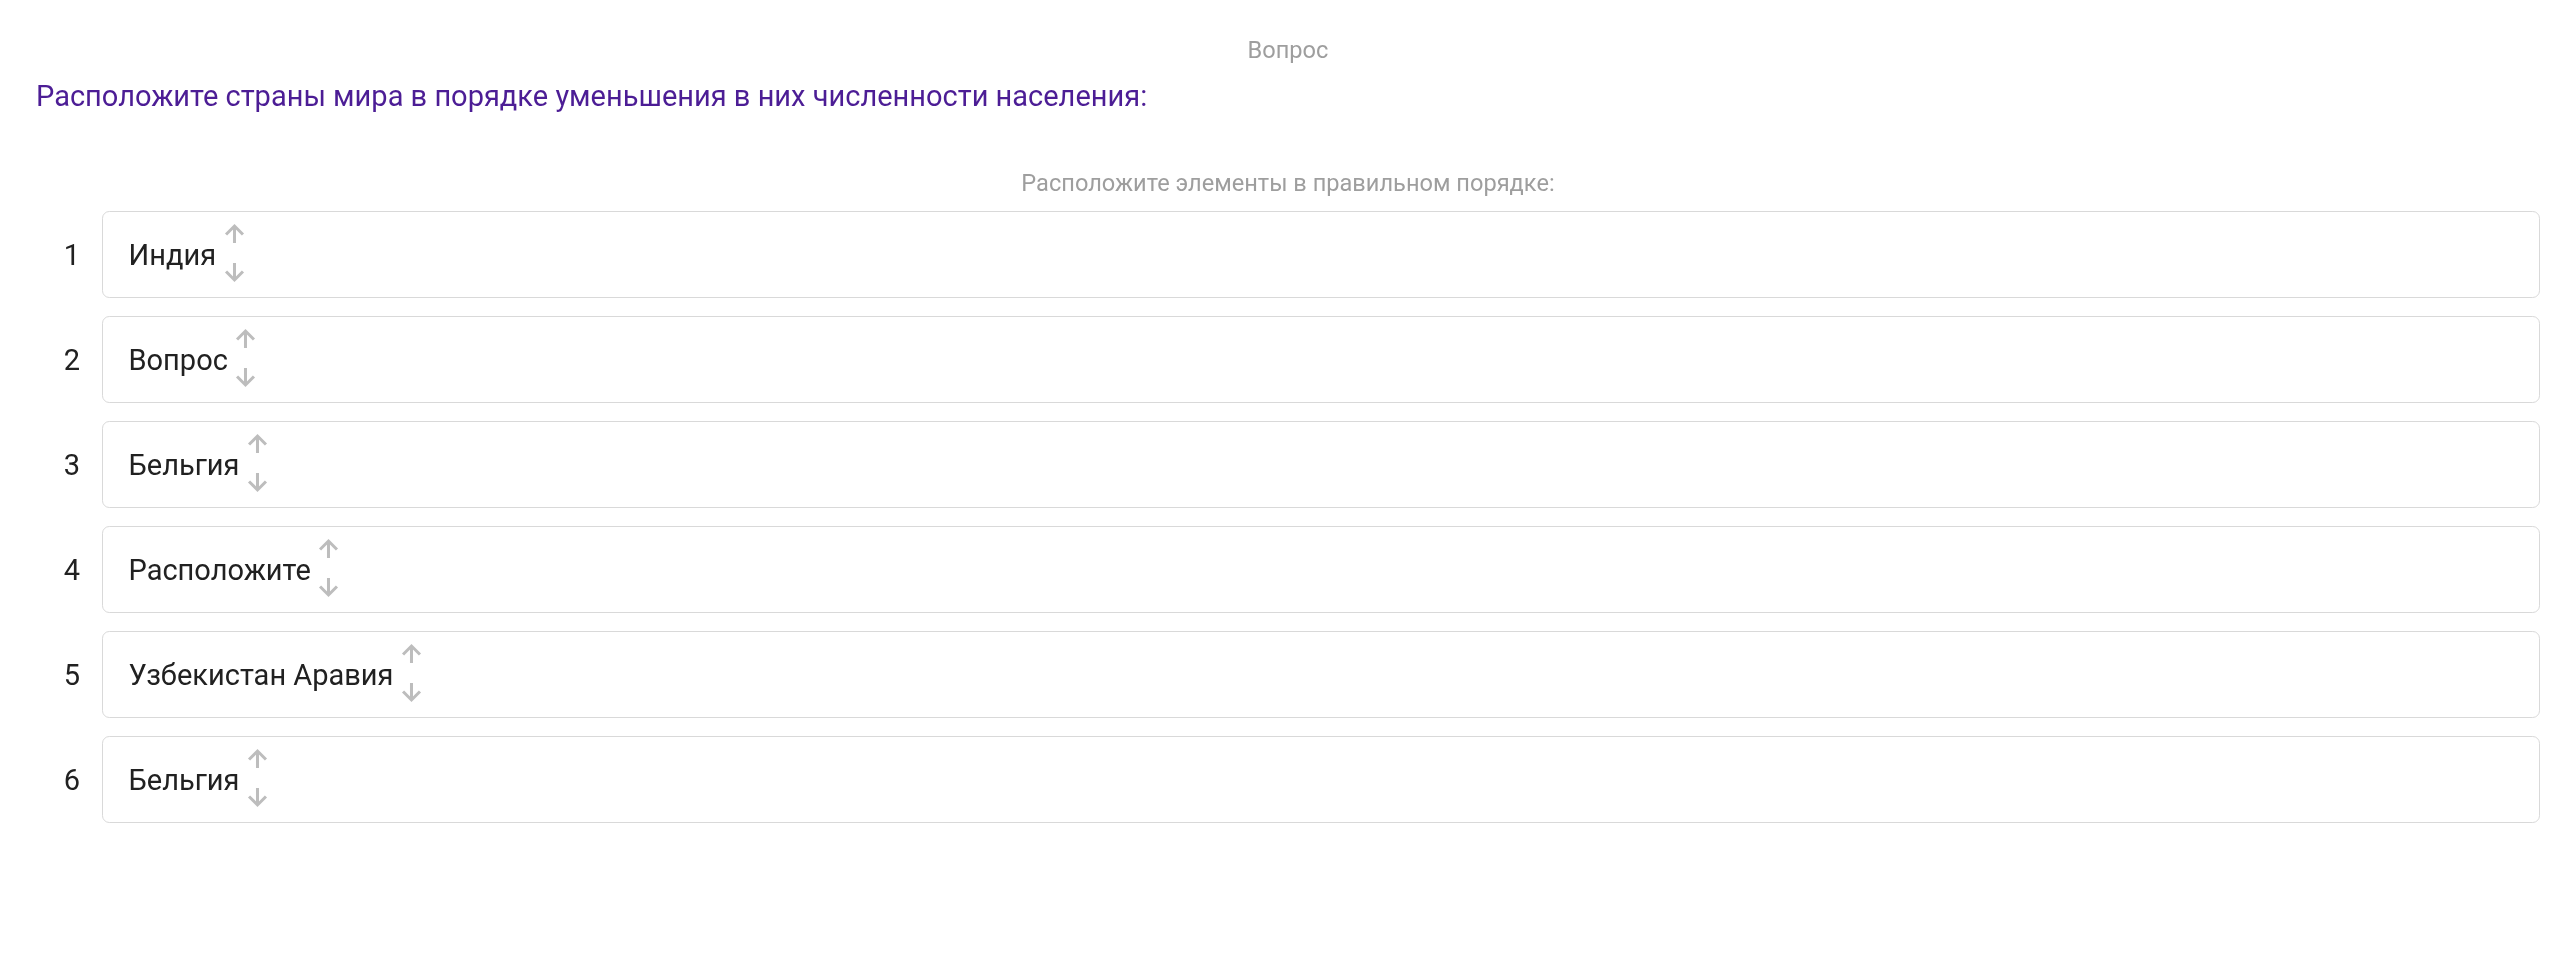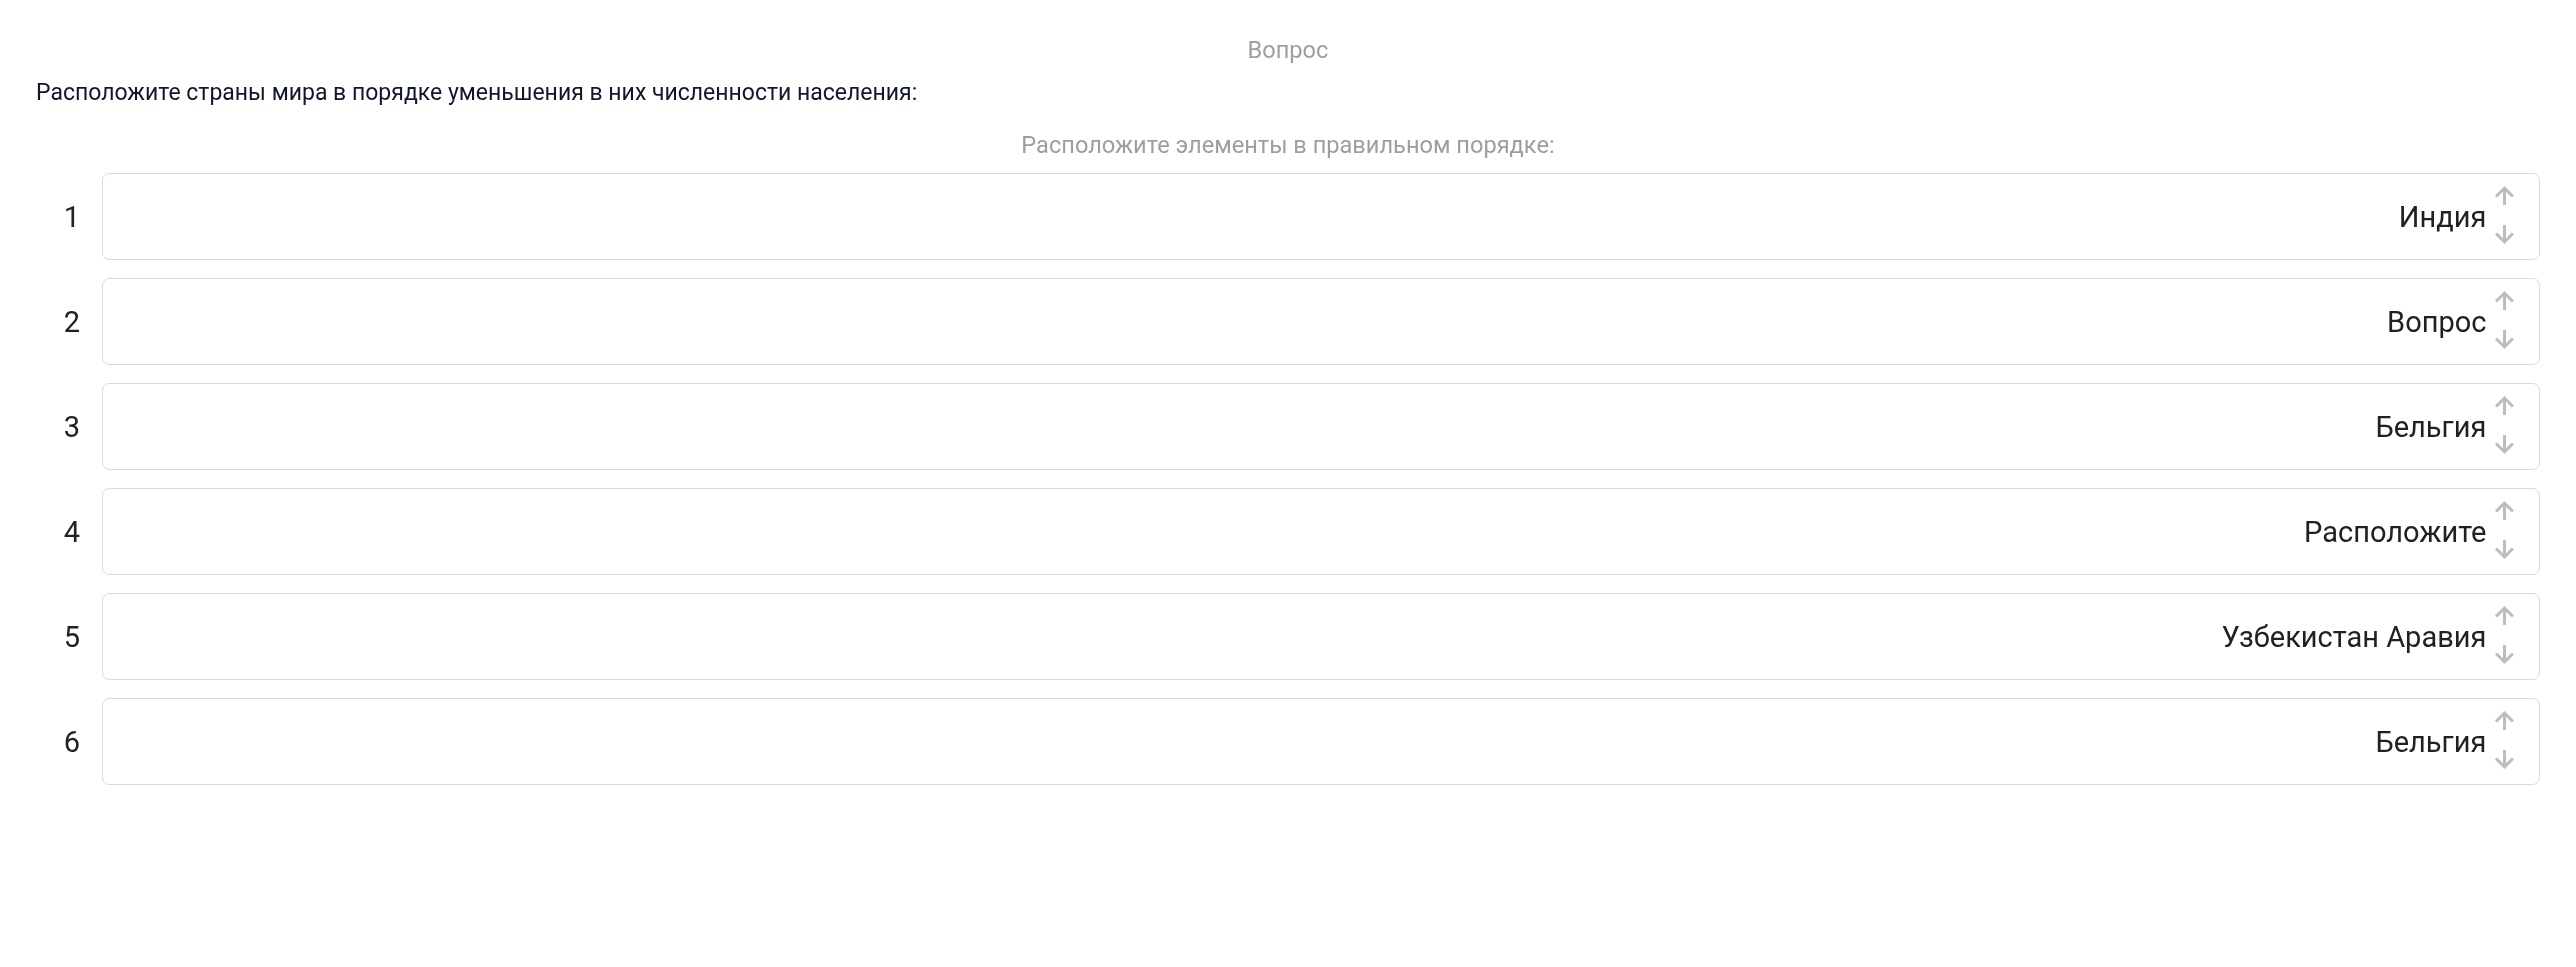--- a/index.html
+++ b/index.html
@@ -13,24 +13,24 @@
       padding: 36px;
       color: #212121;
     }
     .question-label {
       color: #9e9e9e;
       font-size: 23.6px;
       margin-bottom: 14.5px;
       text-align: center;
     }
     .question-text {
-      color: #0f172a;
-      font-size: 23px;
+      color: #4c1d95;
+      font-size: 29px;
       font-weight: 400;
-      margin-bottom: 25px;
+      margin-bottom: 56px;
     }
     .instruction-label {
       color: #9e9e9e;
       font-size: 23.6px;
       margin-bottom: 14.5px;
       text-align: center;
     }
     .sort-list {
       display: flex;
       flex-direction: column;
@@ -45,21 +45,21 @@
       width: 44px;
       text-align: right;
       font-size: 29px;
       color: #212121;
       flex-shrink: 0;
     }
     .sort-item {
       flex: 1;
       display: flex;
       align-items: center;
-      justify-content: flex-end;
+      justify-content: flex-start;
       border: 0.9px solid #d9d9d9;
       border-radius: 7.3px;
       padding: 0 16.4px 0 25.5px;
       background: #ffffff;
       min-height: 87px;
     }
     .item-label {
       font-size: 29px;
       color: #212121;
     }

